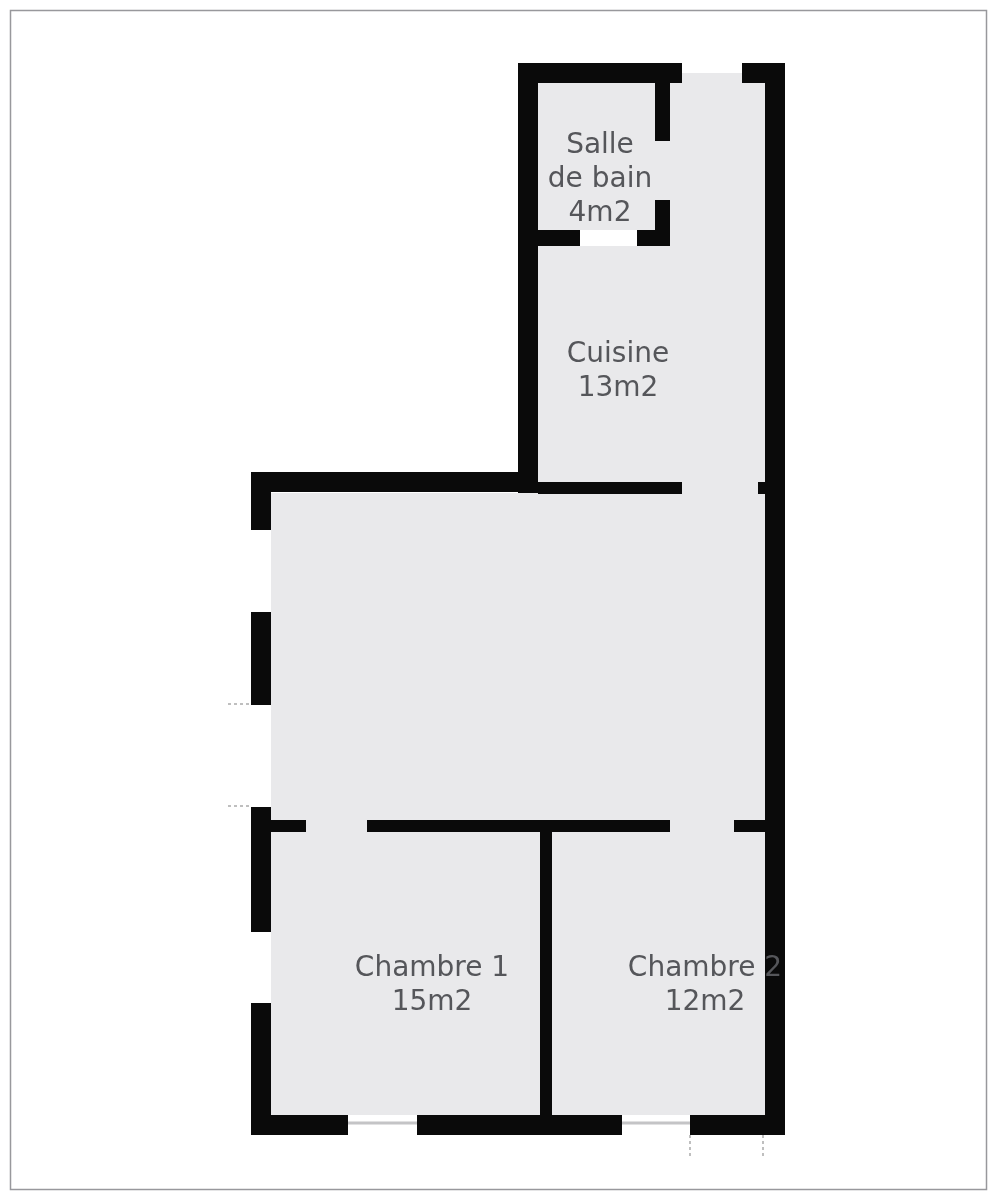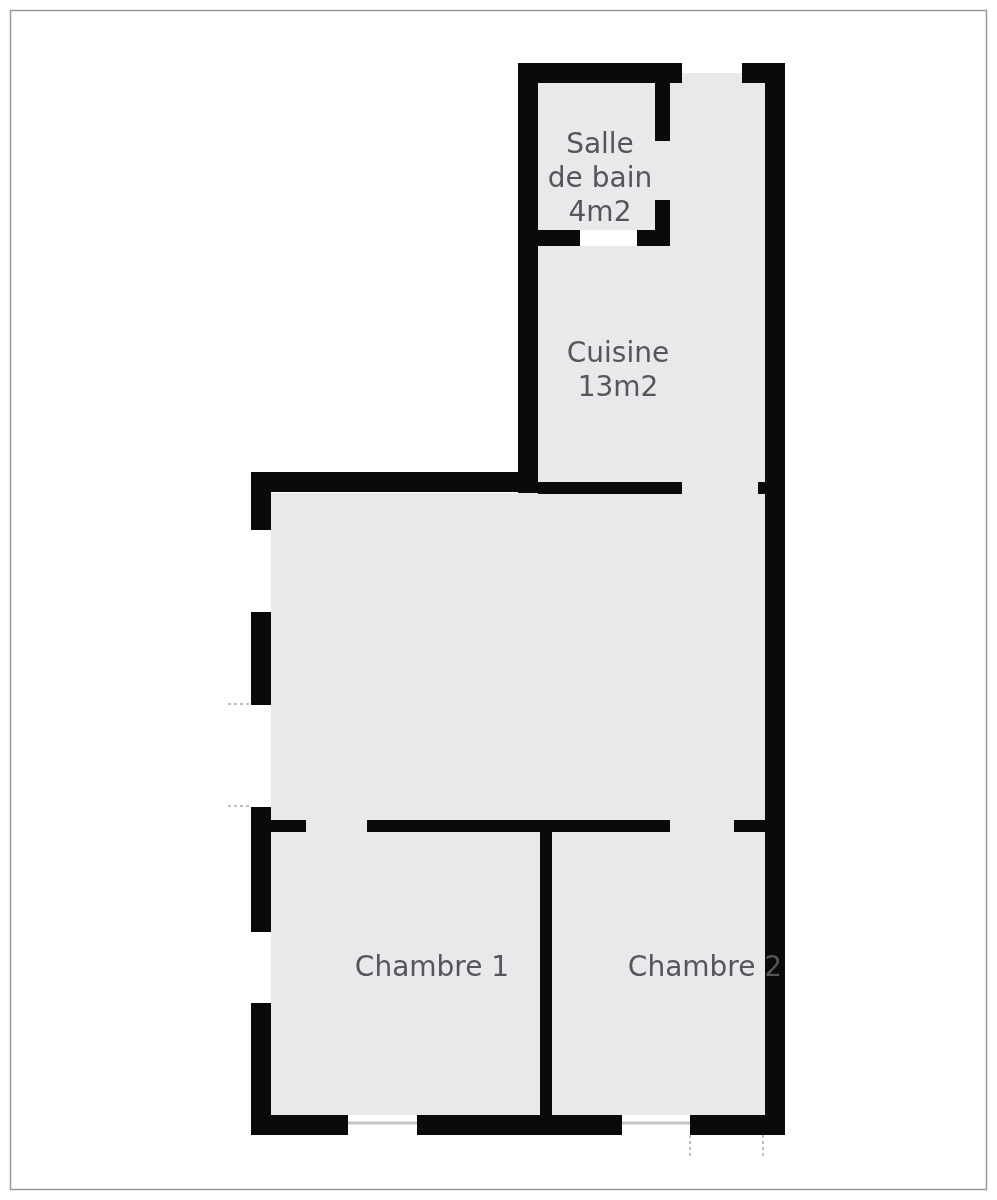--- a/index.html
+++ b/index.html
@@ -91,19 +91,21 @@
   </div>
 
   <div class="room-label" style="left:618px;top:336px;">
     <span>Cuisine</span>
     <span>13m2</span>
   </div>
 
 
   <div class="room-label" style="left:432px;top:950px;">
     <span>Chambre 1</span>
+    <span>15m2</span>
   </div>
 
   <div class="room-label" style="left:657px;top:950px;margin-left:48px;">
     <span>Chambre 2</span>
+    <span>12m2</span>
   </div>
 
 </div>
 
 </body></html>

